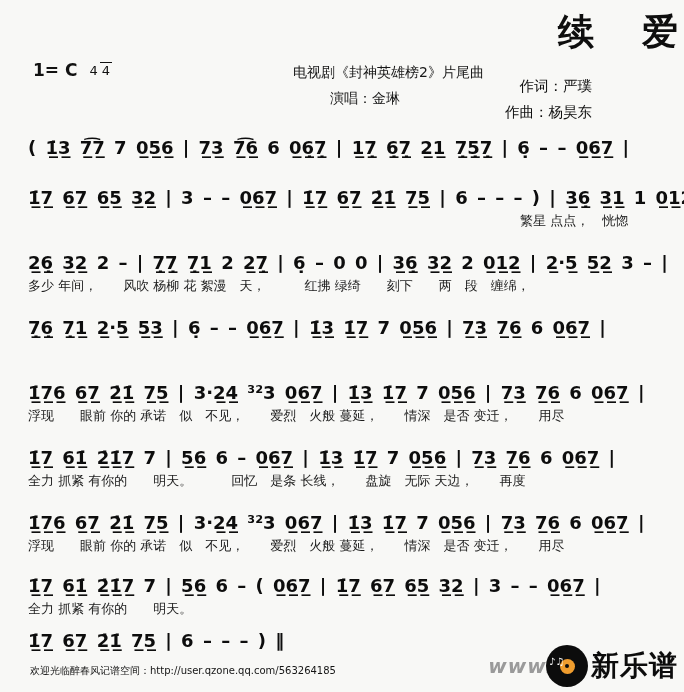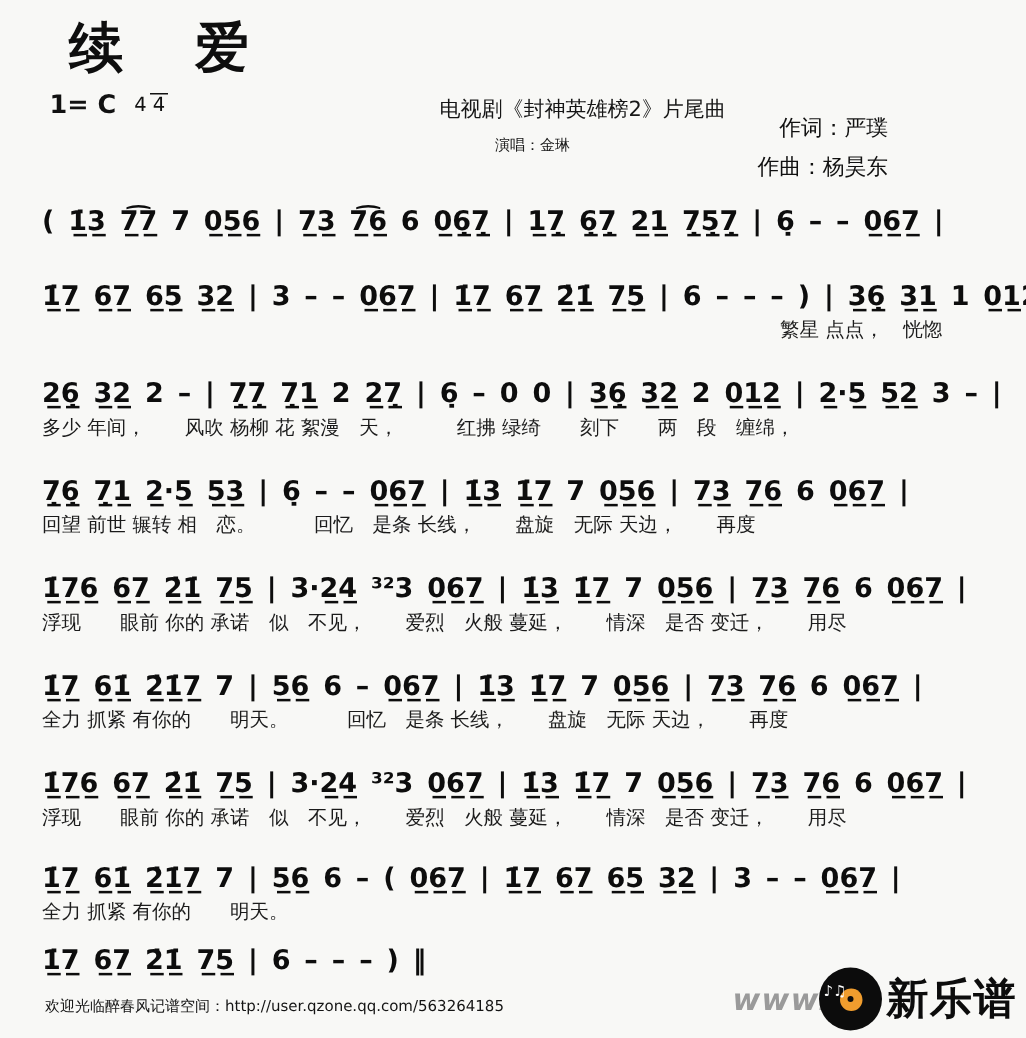--- a/index.html
+++ b/index.html
@@ -3,30 +3,30 @@
 <meta charset="utf-8">
 <style>
   html,body{margin:0;padding:0;}
   body{background:#d8d8d8;font-family:"DejaVu Sans",sans-serif;}
   .page{
     position:relative;width:684px;height:692px;margin:0 auto;
     background:#f8f8f6;color:#111;overflow:hidden;
   }
   
   .title{
-    position:absolute;top:8px;left:0;right:0;text-align:left;padding-left:46px;
+    position:absolute;top:8px;left:0;right:0;text-align:right;padding-left:46px;
     font-size:36px;font-weight:bold;letter-spacing:6px;color:#0e0e0e;
     font-family:"DejaVu Sans",sans-serif;
   }
   .key-line{position:absolute;left:33px;top:60px;font-size:17px;font-weight:bold;white-space:nowrap;}
   .frac{display:inline-block;vertical-align:middle;text-align:center;margin-left:10px;line-height:1.05;font-size:13px;font-weight:normal;}
   .frac .den{border-top:1.5px solid #111;padding:0 2px;}
   .frac .num{padding:0 2px;}
   .source-line{position:absolute;left:293px;top:64px;font-size:14px;color:#161616;}
-  .singer-line{position:absolute;left:330px;top:90px;font-size:10px;color:#161616;}
+  .singer-line{position:absolute;left:330px;top:90px;font-size:14px;color:#161616;}
   .credits{position:absolute;left:505px;top:74px;font-size:14.5px;line-height:1.78;color:#111;text-align:right;}
   
   .row{position:absolute;left:28px;right:10px;}
   .notes{
     font-family:"DejaVu Sans",sans-serif;font-weight:bold;font-size:18px;
     word-spacing:3px;color:#0d0d0d;white-space:pre;line-height:1.35;
   }
   .lyrics{
     margin-top:3px;font-size:13px;color:#1b1b1b;white-space:pre;line-height:1.2;
     font-family:"DejaVu Sans",sans-serif;
@@ -68,21 +68,20 @@
     <div class="row" style="top:186px">
       <div class="notes">1̲̇7̲ 6̲7̲ 6̲5̲ 3̲2̲ | 3 – – 0̲6̲7̲ | 1̲̇7̲ 6̲7̲ 2̲̇1̲̇ 7̲5̲ | 6 – – – ) | 3̲6̲̣ 3̲1̲ 1 0̲1̲2̲ |</div>
       <div class="lyrics lyrics-indent">繁星 点点，　恍惚</div>
     </div>
     <div class="row" style="top:251px">
       <div class="notes">2̲6̲̣ 3̲2̲ 2 – | 7̲̣7̲̣ 7̲̣1̲ 2 2̲7̲̣ | 6̣ – 0 0 | 3̲6̲̣ 3̲2̲ 2 0̲1̲2̲ | 2̲·5̲ 5̲2̲ 3 – |</div>
       <div class="lyrics">多少 年间，　　风吹 杨柳 花 絮漫　天，　　　红拂 绿绮　　刻下　　两　段　缠绵，</div>
     </div>
     <div class="row" style="top:316px">
       <div class="notes">7̲̣6̲̣ 7̲̣1̲ 2̲·5̲ 5̲3̲ | 6̣ – – 0̲6̲7̲ | 1̲̇3̲ 1̲̇7̲ 7 0̲5̲6̲ | 7̲3̲ 7̲6̲ 6 0̲6̲7̲ |</div>
-      <div class="lyrics">回望 前世 辗转 相　恋。　　　回忆　是条 长线，　　盘旋　无际 天边，　　再度</div>
     </div>
     <div class="row" style="top:381px">
       <div class="notes">1̲̇7̲6̲ 6̲7̲ 2̲̇1̲̇ 7̲5̲ | 3·2̲4̲ ³²3 0̲6̲7̲ | 1̲̇3̲ 1̲̇7̲ 7 0̲5̲6̲ | 7̲3̲ 7̲6̲ 6 0̲6̲7̲ |</div>
       <div class="lyrics">浮现　　眼前 你的 承诺　似　不见，　　爱烈　火般 蔓延，　　情深　是否 变迁，　　用尽</div>
     </div>
     <div class="row" style="top:446px">
       <div class="notes">1̲̇7̲ 6̲1̲̇ 2̲̇1̲̇7̲ 7 | 5̲6̲ 6 – 0̲6̲7̲ | 1̲̇3̲ 1̲̇7̲ 7 0̲5̲6̲ | 7̲3̲ 7̲6̲ 6 0̲6̲7̲ |</div>
       <div class="lyrics">全力 抓紧 有你的　　明天。　　　回忆　是条 长线，　　盘旋　无际 天边，　　再度</div>
     </div>
     <div class="row" style="top:511px">

